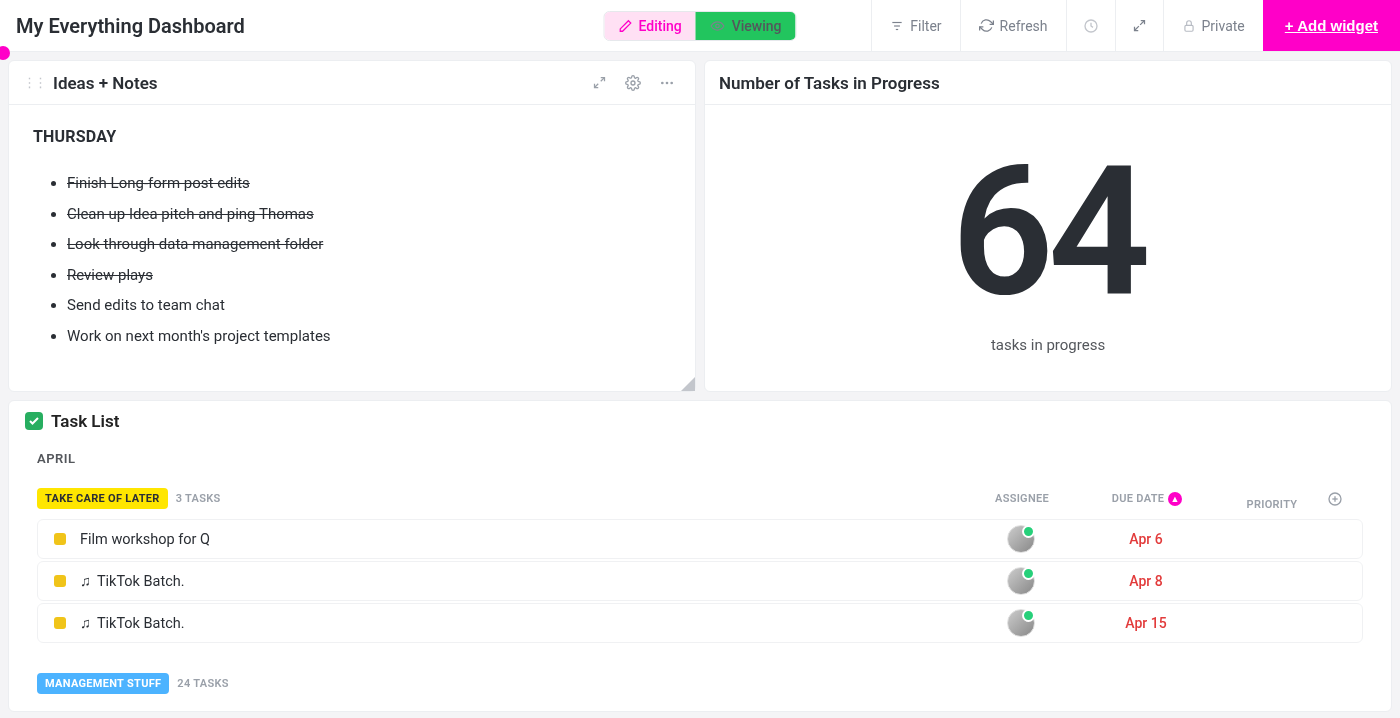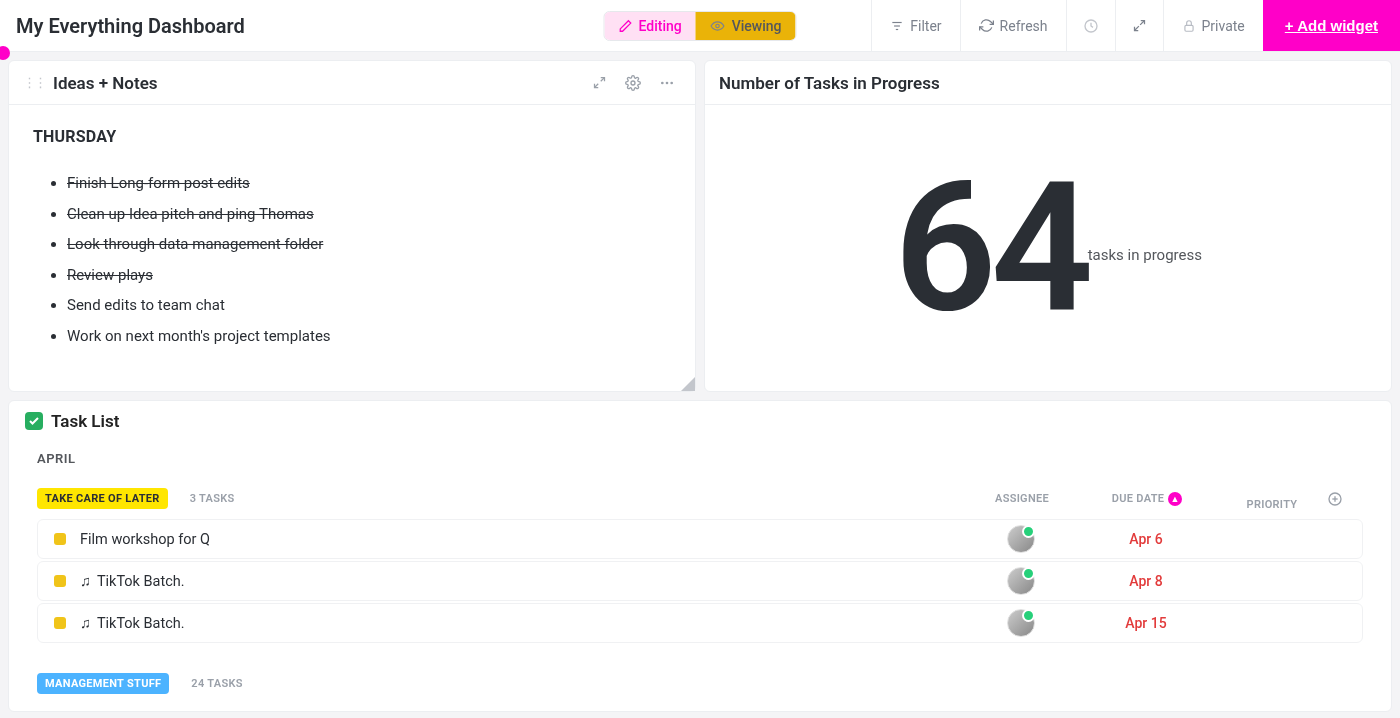--- a/index.html
+++ b/index.html
@@ -47,21 +47,21 @@
     transform: translateX(-50%);
   }
   .mode-btn {
     display: flex;
     align-items: center;
     gap: 6px;
     padding: 6px 14px;
     font-size: 14px;
     font-weight: 500;
     cursor: pointer;
-    background: #eab308;
+    background: #22c55e;
     color: #54575c;
   }
   .mode-btn.active {
     background: #ffe0f4;
     color: #ff00c8;
   }
   .header-right {
     margin-left: auto;
     display: flex;
     align-items: stretch;
@@ -160,21 +160,21 @@
     right: 0; bottom: 0;
     width: 0; height: 0;
     border-style: solid;
     border-width: 0 0 14px 14px;
     border-color: transparent transparent #c3c6cc transparent;
   }
   
   .counter-body {
     flex: 1;
     display: flex;
-    flex-direction: row;
+    flex-direction: column;
     align-items: center;
     justify-content: center;
   }
   .big-number {
     font-size: 180px;
     font-weight: 600;
     line-height: 1;
     color: #2a2e34;
     letter-spacing: -6px;
   }
@@ -216,21 +216,21 @@
   .month-label {
     font-size: 13px;
     font-weight: 600;
     color: #54575c;
     letter-spacing: 0.5px;
     margin-bottom: 20px;
   }
   .group-header {
     display: flex;
     align-items: center;
-    gap: 22px;
+    gap: 8px;
     margin-bottom: 8px;
   }
   .group-chip {
     font-size: 11px;
     font-weight: 700;
     letter-spacing: 0.3px;
     padding: 4px 8px;
     border-radius: 4px;
     color: #2a2e34;
   }

